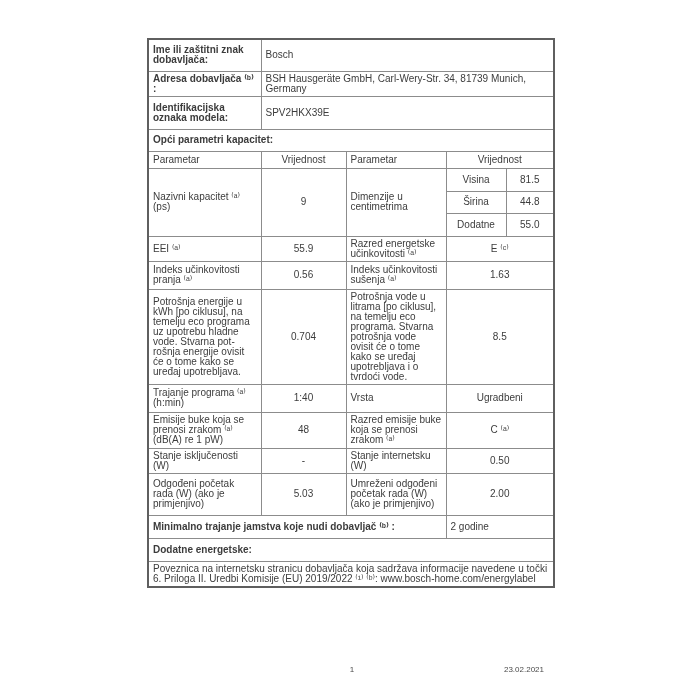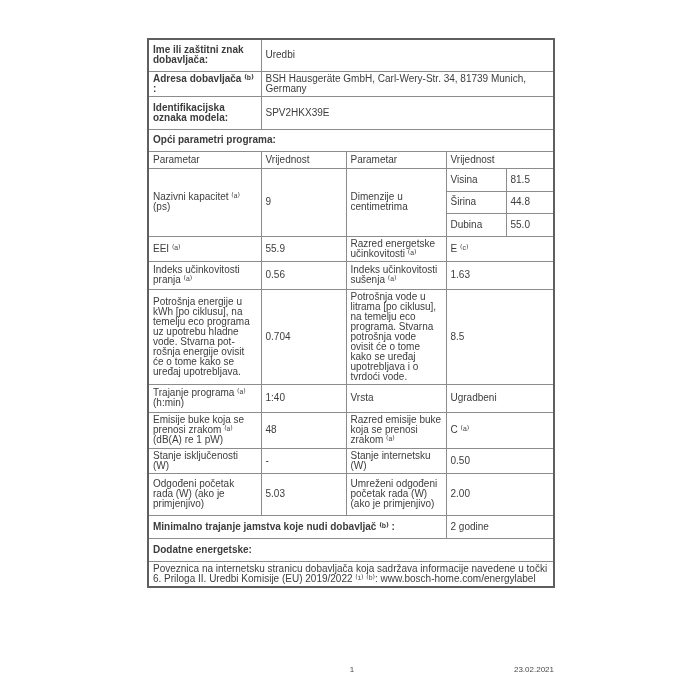--- a/index.html
+++ b/index.html
@@ -16,58 +16,58 @@
     font-size:10px; line-height:10px;
   }
   table.main td {
     border:1px solid #8c8c8c;
     padding:2px 4px;
     vertical-align:middle;
     word-wrap:break-word;
     hyphens:manual;
   }
   .b { font-weight:bold; }
-  .c { text-align:left; }
+  .c { text-align:center; }
   .vl { padding-left:6px; }
   .footer-page, .footer-date {
     position:absolute; top:665px; font-size:8px; color:#4a4a4a;
   }
   .footer-page { left:340px; width:24px; text-align:center; }
-  .footer-date { left:494px; width:60px; text-align:right; }
+  .footer-date { left:494px; width:60px; text-align:center; }
 </style>
 </head>
 <body>
 
 <div class="page">
 
   <table class="main">
     <colgroup>
       <col style="width:113px">
         <col style="width:85px">
         <col style="width:100px">
         <col style="width:60px">
         <col style="width:48px">
     </colgroup>
 
     <tbody>
         <tr style="height:32px">
       <td class="b">Ime ili zaštitni znak dobavljača:</td>
-      <td colspan="4" class="vl">Uredbi</td>
+      <td colspan="4" class="vl">Bosch</td>
     </tr>
     <tr style="height:23px">
       <td class="b">Adresa dobavljača ⁽ᵇ⁾ :</td>
       <td colspan="4" class="vl">BSH Hausgeräte GmbH, Carl-Wery-Str. 34, 81739 Munich, Germany</td>
     </tr>
     <tr style="height:33px">
       <td class="b">Identifikacijska oznaka modela:</td>
       <td colspan="4" class="vl">SPV2HKX39E</td>
     </tr>
 
     <tr style="height:22px">
-      <td colspan="5" class="b">Opći parametri programa:</td>
+      <td colspan="5" class="b">Opći parametri kapacitet:</td>
     </tr>
 
     <tr style="height:17px">
       <td>Parametar</td>
       <td class="c">Vrijednost</td>
       <td>Parametar</td>
       <td colspan="2" class="c">Vrijednost</td>
     </tr>
 
     <tr style="height:23px">
@@ -75,21 +75,21 @@
       <td rowspan="3" class="c">9</td>
       <td rowspan="3">Dimenzije u centimetrima</td>
       <td class="c">Visina</td>
       <td class="c">81.5</td>
     </tr>
     <tr style="height:22px">
       <td class="c">Širina</td>
       <td class="c">44.8</td>
     </tr>
     <tr style="height:23px">
-      <td class="c">Dubina</td>
+      <td class="c">Dodatne</td>
       <td class="c">55.0</td>
     </tr>
 
     <tr style="height:25px">
       <td>EEI ⁽ᵃ⁾</td>
       <td class="c">55.9</td>
       <td>Razred energetske učinko­vitosti ⁽ᵃ⁾</td>
       <td colspan="2" class="c">E ⁽ᶜ⁾</td>
     </tr>
     <tr style="height:28px">

